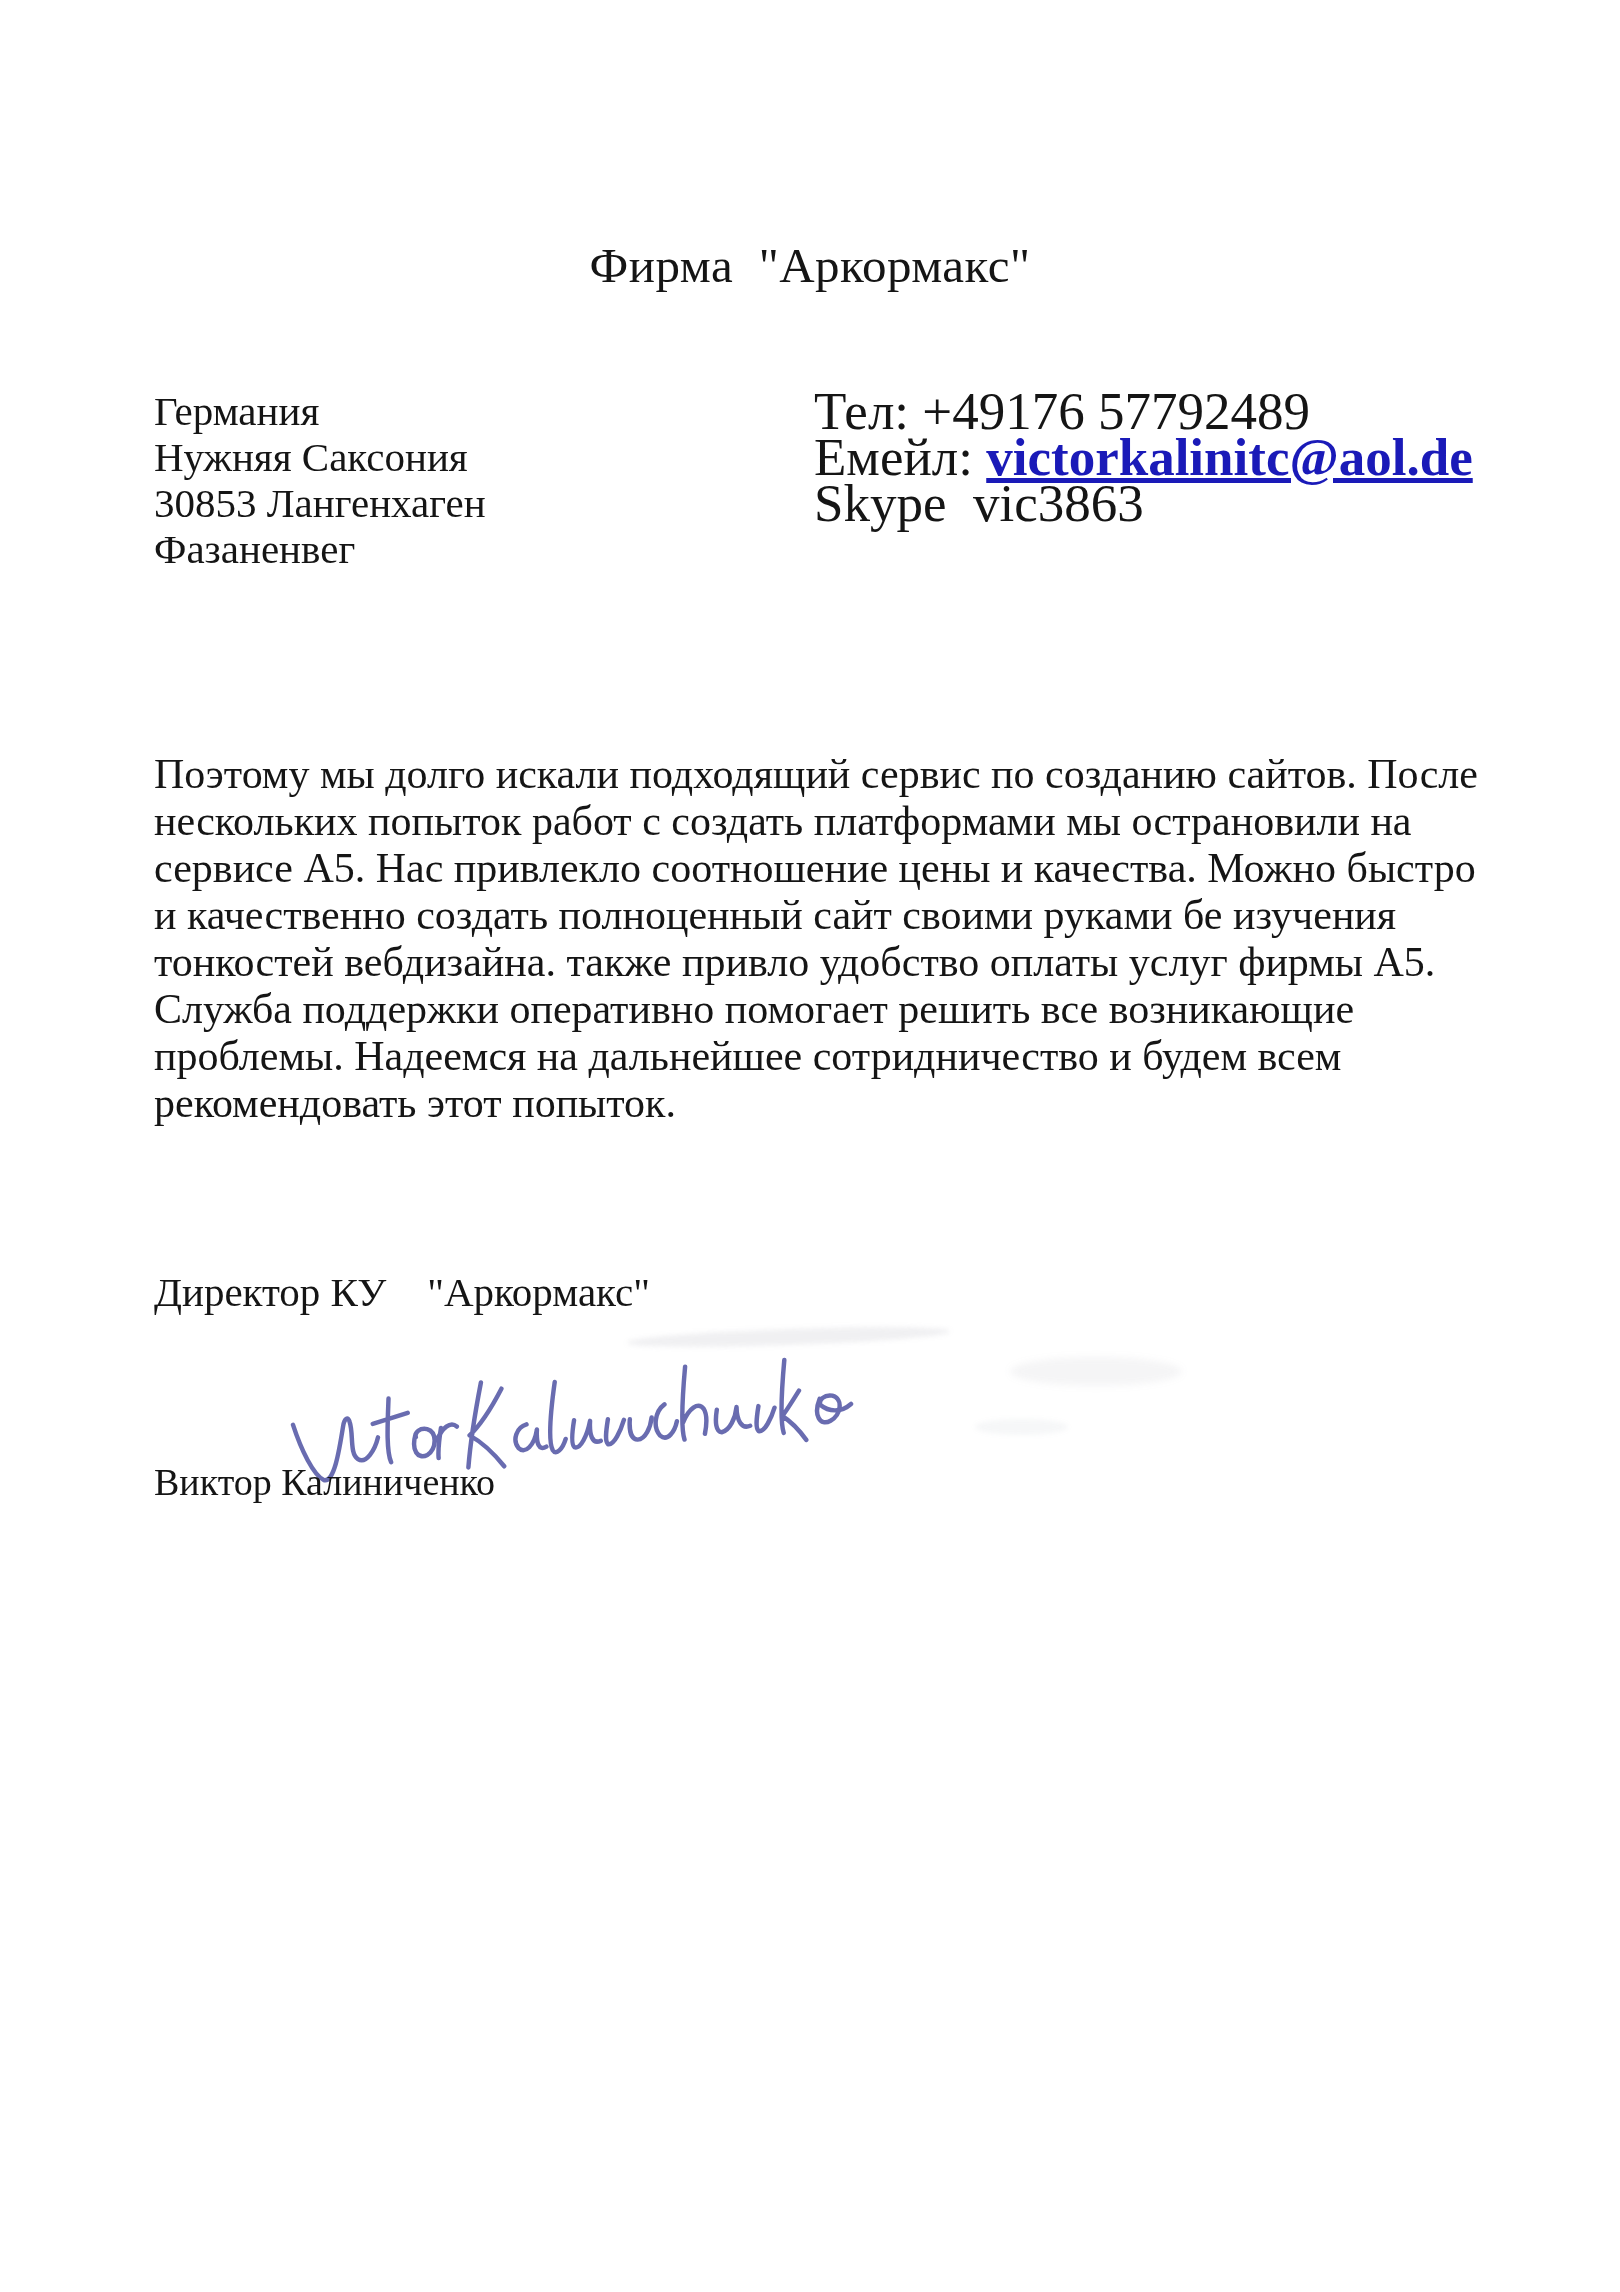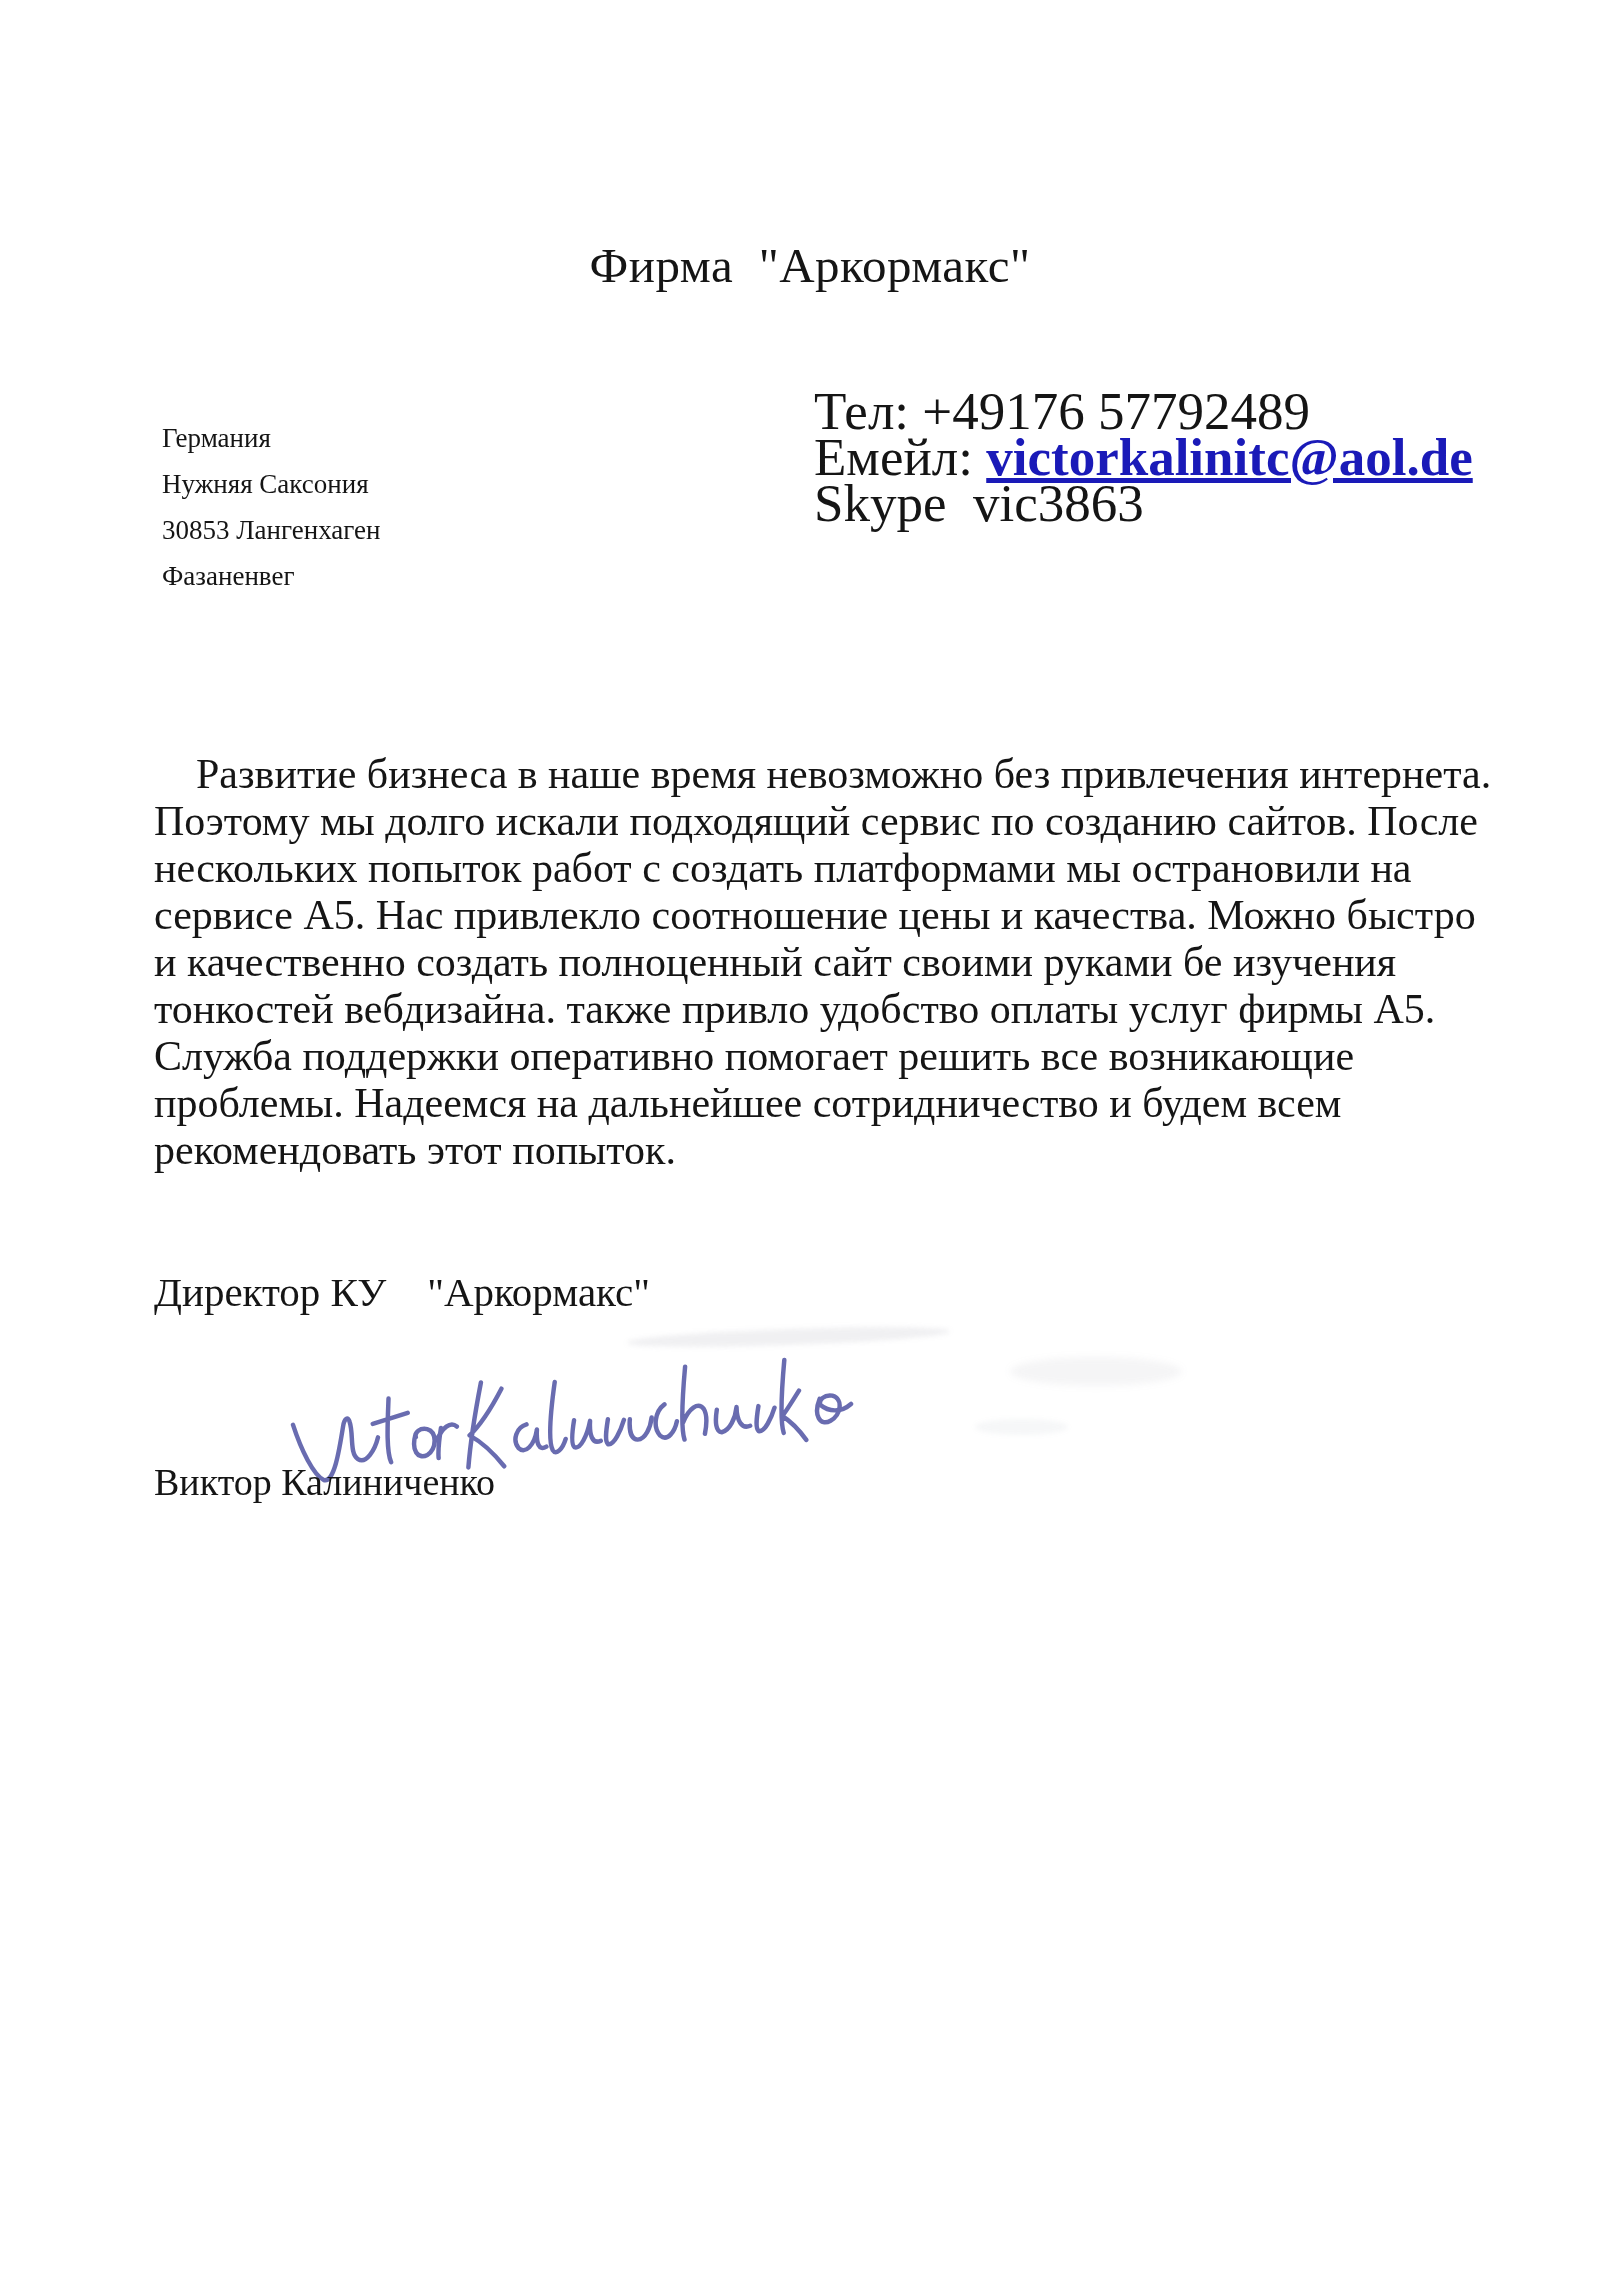--- a/index.html
+++ b/index.html
@@ -14,22 +14,22 @@
   .page { position: absolute; inset: 0; }
 
   .title {
     position: absolute; top: 237px; left: 0; width: 100%;
     margin: 0; text-align: center;
     font-size: 49px; font-weight: 400; white-space: pre;
     letter-spacing: 0.5px;
   }
 
   .address {
-    position: absolute; left: 162px; top: 388px;
-    font-size: 27px; line-height: 46px; margin-top: 27px;
+    position: absolute; left: 154px; top: 388px;
+    font-size: 41px; line-height: 46px;
   }
   .addr-line { white-space: pre; }
 
   .contact {
     position: absolute; left: 814px; top: 388px;
     font-size: 53px; line-height: 46px;
   }
   .c-row { white-space: pre; }
   .email-link { text-decoration: underline; cursor: pointer; font-weight: bold; }
 
@@ -87,21 +87,20 @@
       <div class="addr-line">Фазаненвег</div>
     </div>
 
   <div class="contact">
     <div class="c-row"><span>Тел: </span><span>+49176 57792489</span></div>
     <div class="c-row"><span>Емейл: </span><a class="email-link" style="color: rgb(26, 26, 184);">victorkalinitc@aol.de</a></div>
     <div class="c-row"><span>Skype  </span><span>vic3863</span></div>
   </div>
 
   <div class="body-text">
-      <div class="body-line">    Развитие бизнеса в наше время невозможно без привлечения интернета.</div>
       <div class="body-line">Поэтому мы долго искали подходящий сервис по созданию сайтов. После</div>
       <div class="body-line">нескольких попыток работ с создать платформами мы острановили на</div>
       <div class="body-line">сервисе А5. Нас привлекло соотношение цены и качества. Можно быстро</div>
       <div class="body-line">и качественно создать полноценный сайт своими руками бе изучения</div>
       <div class="body-line">тонкостей вебдизайна. также привло удобство оплаты услуг фирмы А5.</div>
       <div class="body-line">Служба поддержки оперативно помогает решить все возникающие</div>
       <div class="body-line">проблемы. Надеемся на дальнейшее сотридничество и будем всем</div>
       <div class="body-line">рекомендовать этот попыток.</div>
     </div>
 

